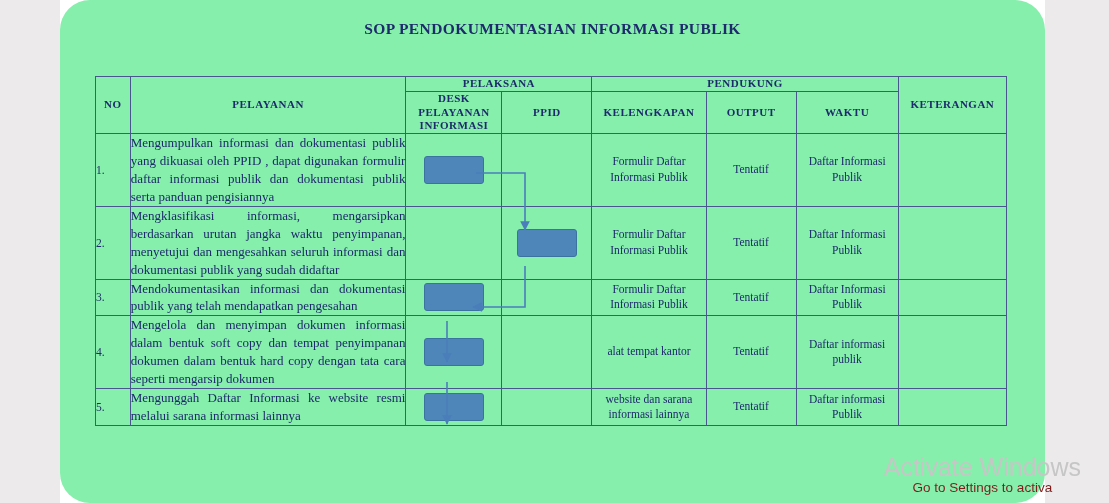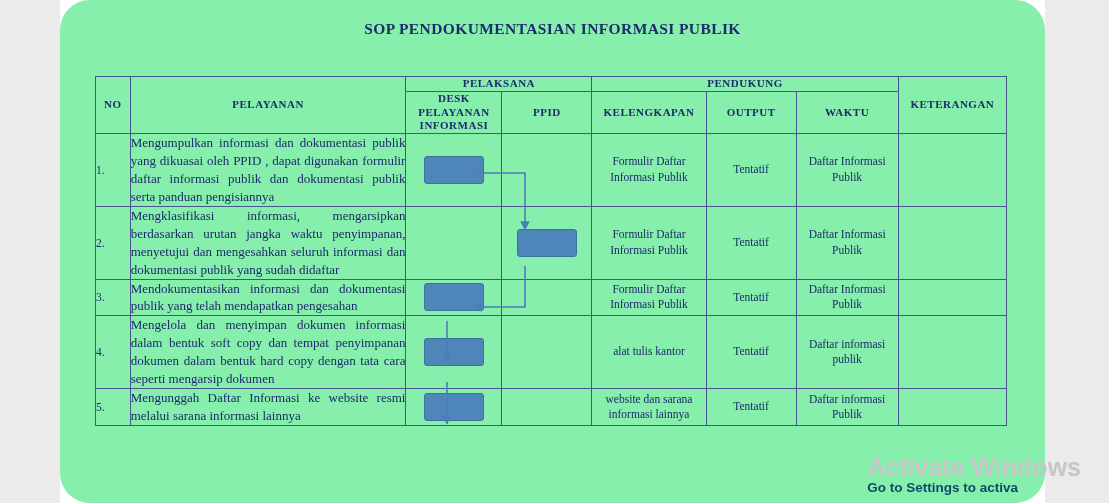--- a/index.html
+++ b/index.html
@@ -125,34 +125,33 @@
     left: 35px;
     top: 76px;
     width: 912px;
     height: 390px;
     pointer-events: none;
   }
   .watermark {
     position: absolute;
     right: 28px;
     bottom: 8px;
-    text-align: left;
+    text-align: center;
     color: #c9c9c9;
     font-family: "Liberation Sans", sans-serif;
     pointer-events: none;
-    font-weight: bold;
   }
   .watermark .wm1 {
     font-size: 25px;
     line-height: 1.05;
     color: #c6c6c6;
   }
   .watermark .wm2 {
     font-size: 13.5px;
-    color: #0c4a6e;
+    color: #7f1d1d;
   }
 </style>
 </head>
 <body>
 
 <div class="page-bg-left"></div>
 <div class="page-bg-right"></div>
 
 <div class="sheet">
 
@@ -230,21 +229,21 @@
       </tr>
       <tr>
         <td class="cell-no">4.</td>
         <td class="cell-keg">Mengelola dan menyimpan dokumen informasi dalam bentuk soft copy dan tempat penyimpanan dokumen dalam bentuk hard copy dengan tata cara seperti mengarsip dokumen</td>
         <td class="flowcell">
           <div class="flowwrap">
               <div class="flowbox"></div>
             </div>
         </td>
         <td class="flowcell"></td>
-        <td class="cell-center">alat tulis kantor</td>
+        <td class="cell-center">alat tempat kantor</td>
         <td class="cell-center">Tentatif</td>
         <td class="cell-center">Daftar informasi publik</td>
         <td class="cell-center"></td>
       </tr>
       <tr>
         <td class="cell-no">5.</td>
         <td class="cell-keg">Mengunggah Daftar Informasi ke website resmi melalui sarana informasi lainnya</td>
         <td class="flowcell">
           <div class="flowwrap">
               <div class="flowbox"></div>

